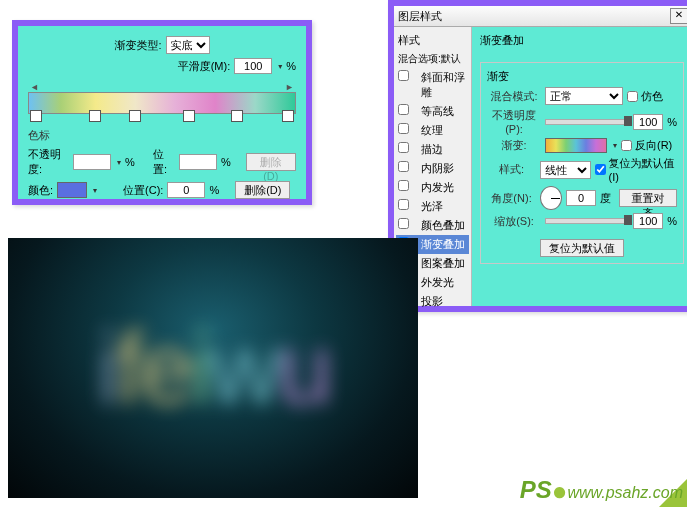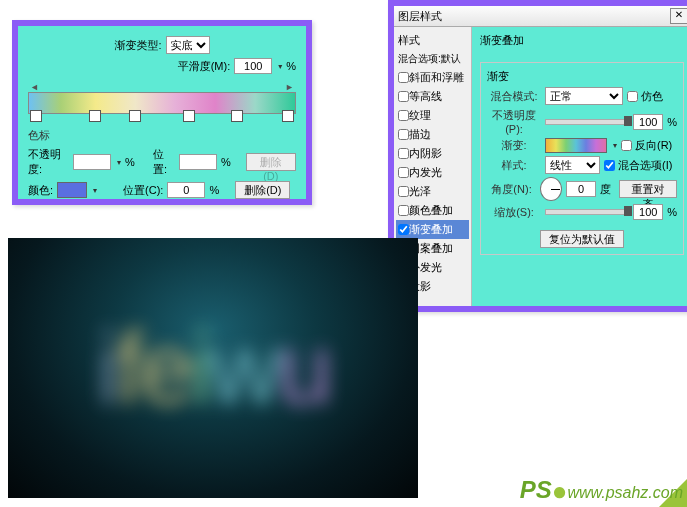--- a/index.html
+++ b/index.html
@@ -18,21 +18,21 @@
 .swatch{width:28px;height:14px;border:1px solid #666;display:inline-block;vertical-align:middle}
 .btn{font-size:11px;border:1px solid #999;background:#efefef;padding:1px 8px;height:18px;box-sizing:border-box;cursor:default}
 .tri{font-size:8px;color:#333;margin-left:2px}
 
 .layer-style{left:388px;top:0;width:298px;height:300px}
 .titlebar{height:20px;background:linear-gradient(#fdfdfd,#e5e5e5);border-bottom:1px solid #aaa;display:flex;align-items:center;justify-content:space-between;padding:0 4px;font-size:11px}
 .closebtn{width:16px;height:14px;border:1px solid #888;background:#f4f4f4;text-align:center;line-height:12px;font-size:10px}
 .ls-body{display:flex;height:calc(100% - 21px)}
 .ls-list{width:78px;border-right:1px solid #bbb;background:#f0f0f0;padding:4px 2px;box-sizing:border-box}
 .ls-header{font-size:11px;padding:2px 2px;color:#000}
-.ls-item{display:flex;align-items:center;gap:0;padding:2px 2px;font-size:11px}
+.ls-item{display:flex;align-items:flex-start;gap:12px;padding:2px 2px;font-size:11px}
 .ls-item input{margin:0;width:11px;height:11px}
 .ls-item.sel{background:#5a87d6;color:#fff}
 .ls-right{flex:1;padding:6px 8px;box-sizing:border-box}
 .group-title{font-size:11px;margin-bottom:4px}
 .fieldset{border:1px solid #c8c8c8;padding:6px;margin-top:14px}
 .frow{display:flex;align-items:center;gap:4px;margin:3px 0;font-size:11px}
 .frow .lab{width:54px;text-align:center;color:#333}
 .mini-grad{width:60px;height:13px;border:1px solid #666;background:linear-gradient(90deg,#f3b03a,#e8e25a,#7ad073,#5ac3d8,#6a7fe0,#c76fd8,#e06fa6)}
 .angle-dial{width:22px;height:22px;border:1px solid #777;border-radius:50%;position:relative;background:#fff}
 .angle-dial:after{content:"";position:absolute;left:50%;top:50%;width:9px;height:1px;background:#000;transform-origin:left;transform:rotate(0deg)}
@@ -190,21 +190,21 @@
           <label class="checkbox">
               <input type="checkbox" style="">
               <span>反向(R)</span>
             </label>
         </div>
         <div class="frow">
           <span class="lab">样式:</span>
           <select style="width:55px"><option>线性</option></select>
           <label class="checkbox">
               <input type="checkbox" checked="" style="">
-              <span>混合选项(I)</span>
+              <span>复位为默认值(I)</span>
             </label>
         </div>
         <div class="frow">
           <span class="lab">角度(N):</span>
           <div class="angle-dial"></div>
           <input class="num" type="text" value="0" style="">
           <span>度</span>
           <button class="btn" style="margin-left:4px">重置对齐</button>
         </div>
         <div class="frow">

